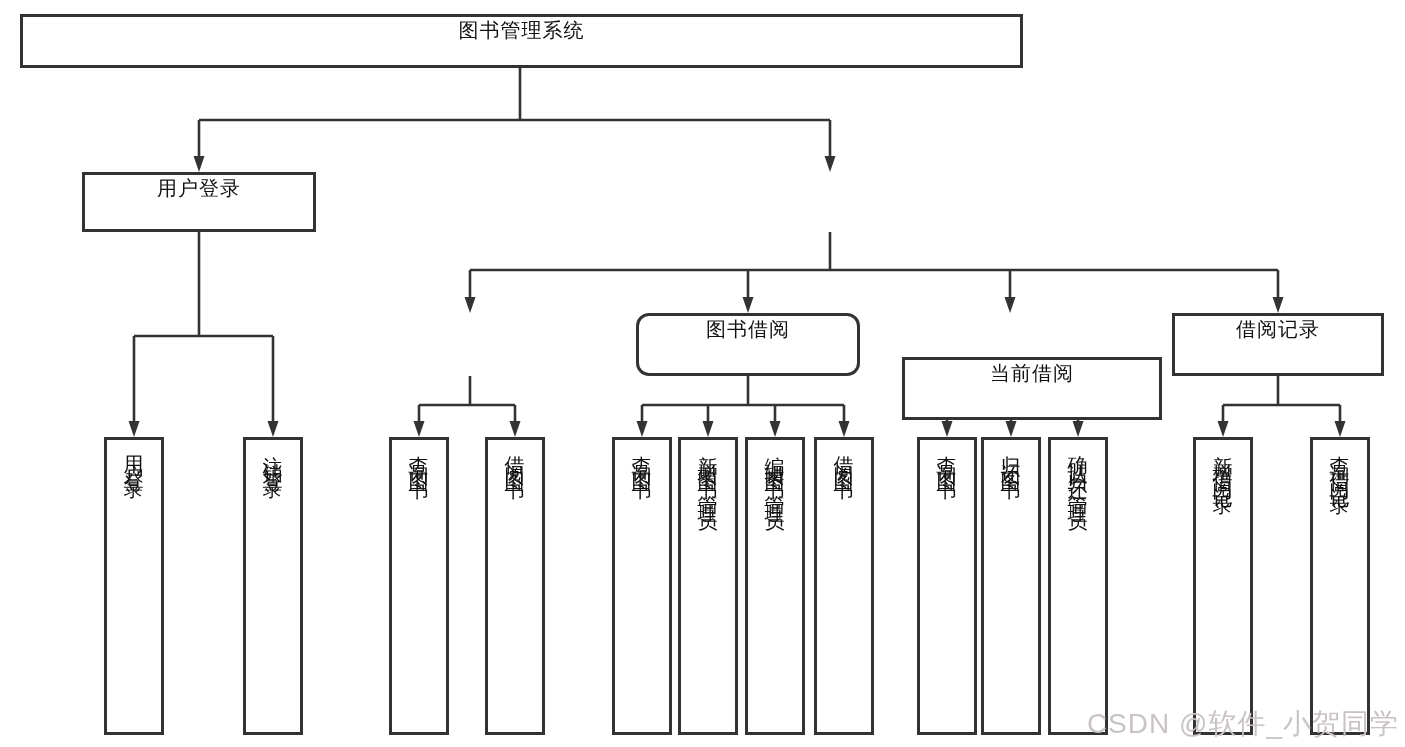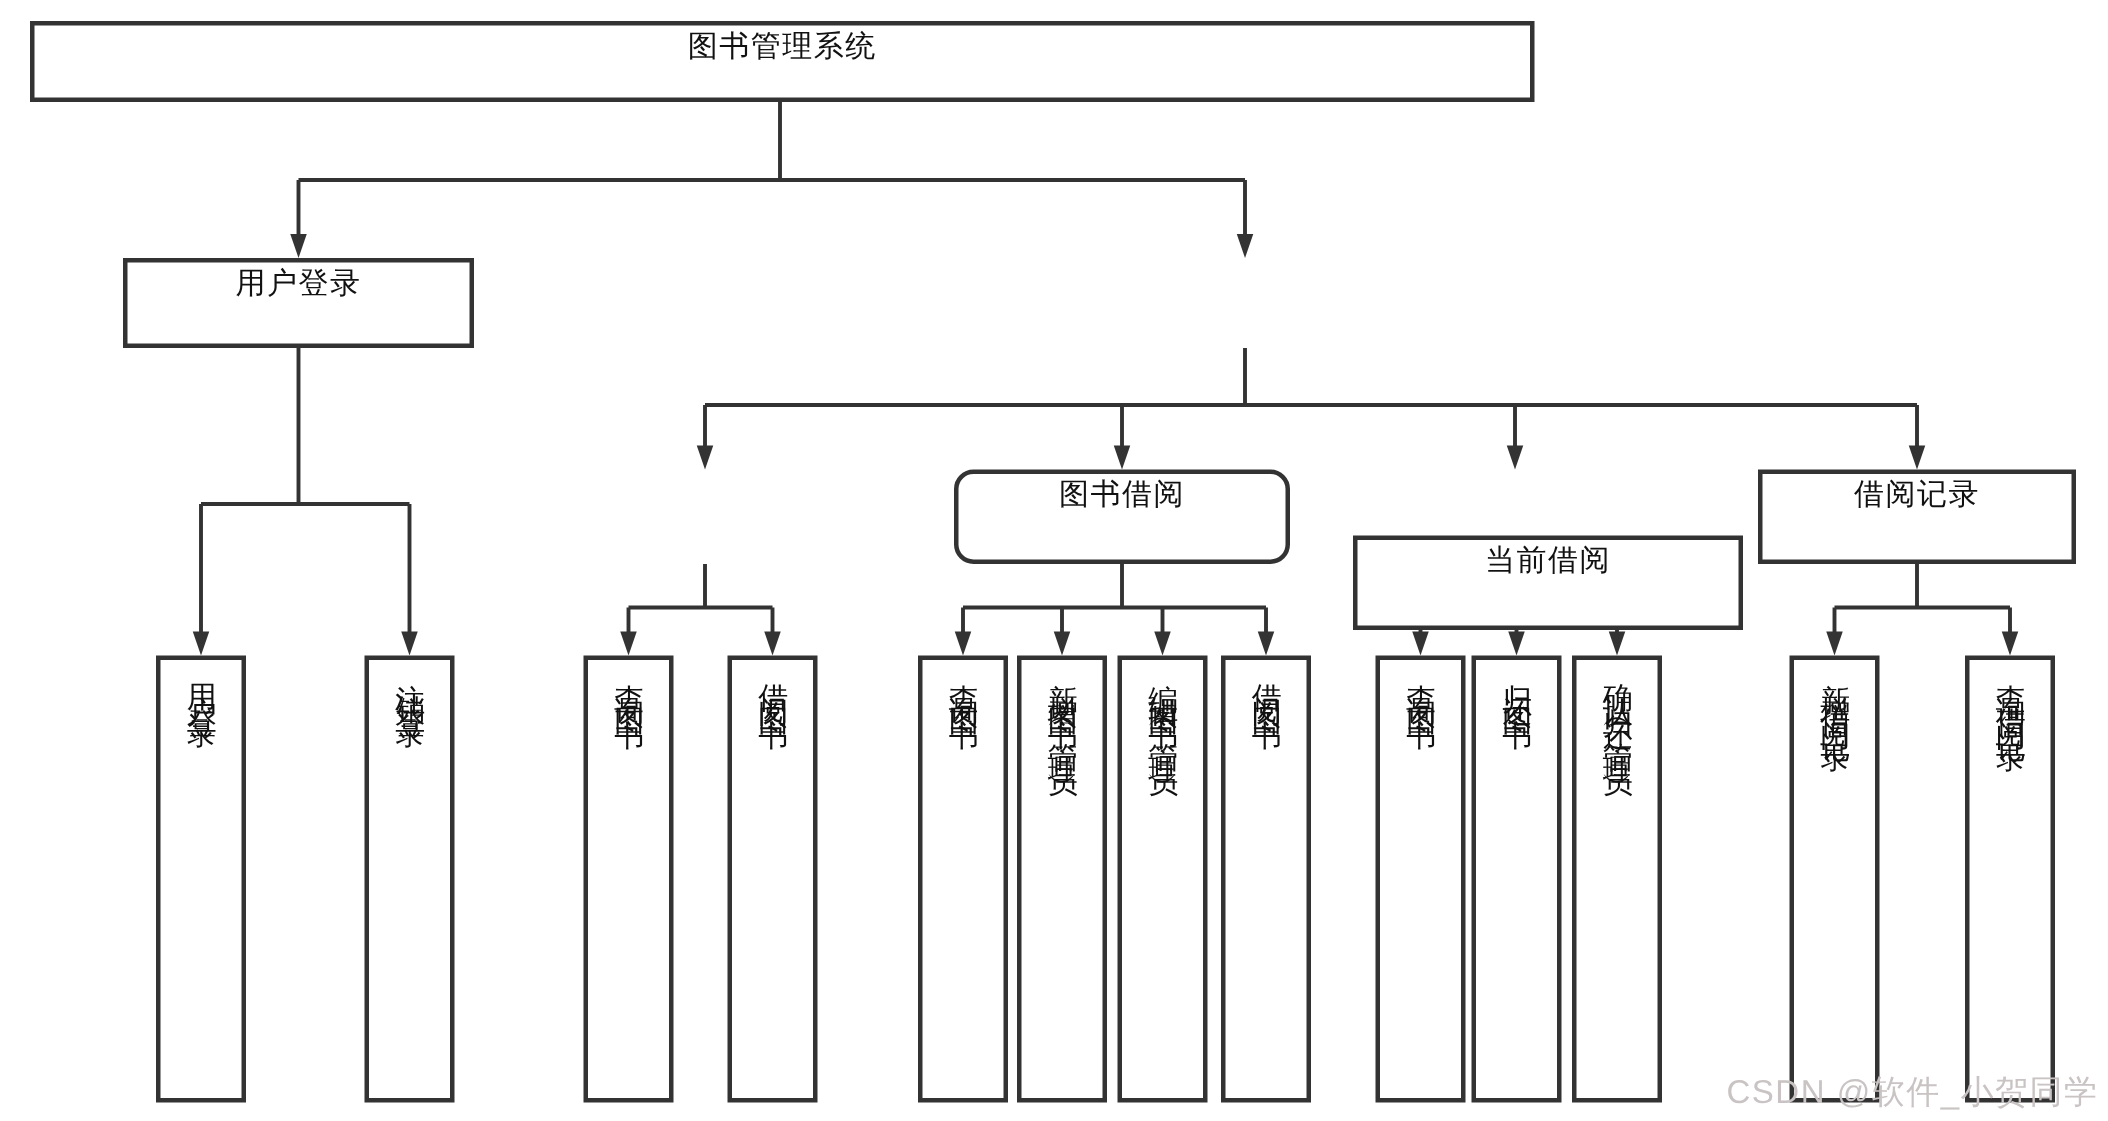--- a/index.html
+++ b/index.html
@@ -23,21 +23,21 @@
     writing-mode:vertical-rl;
     letter-spacing:8px;
     font-size:20px;
     line-height:1;
     white-space:nowrap;
   }
   .watermark{
     position:absolute;
     right:6px;
     bottom:4px;
-    font-size:22px;
+    font-size:28px;
     color:#c9c3c3;
     letter-spacing:1px;
     z-index:10;
   }
 </style>
 </head>
 <body>
 
 <div class="canvas">
 

